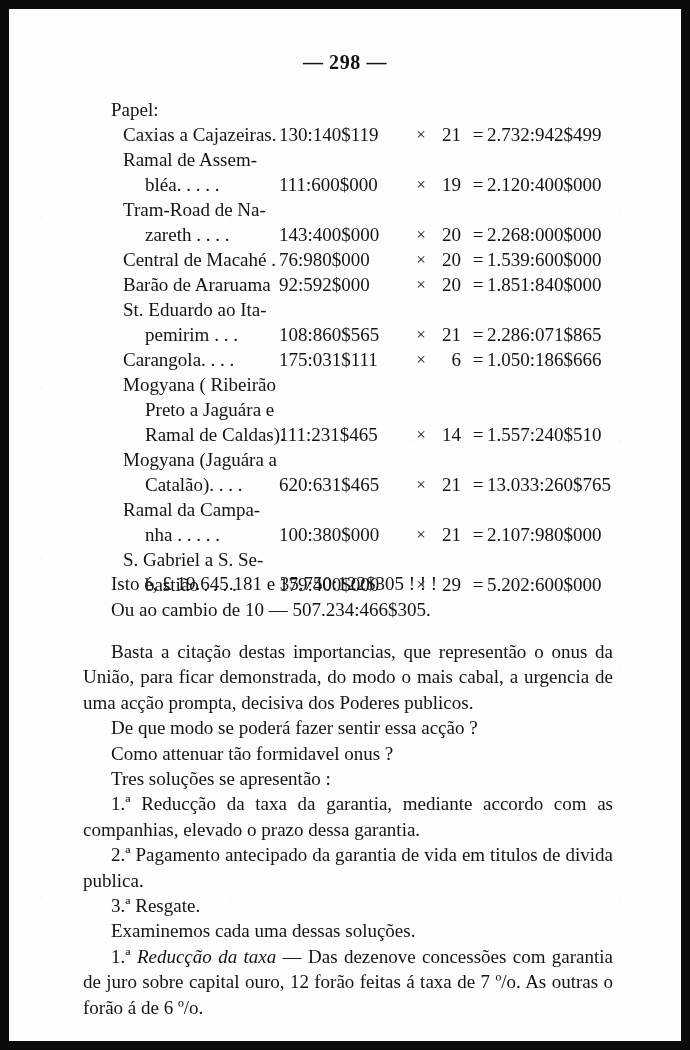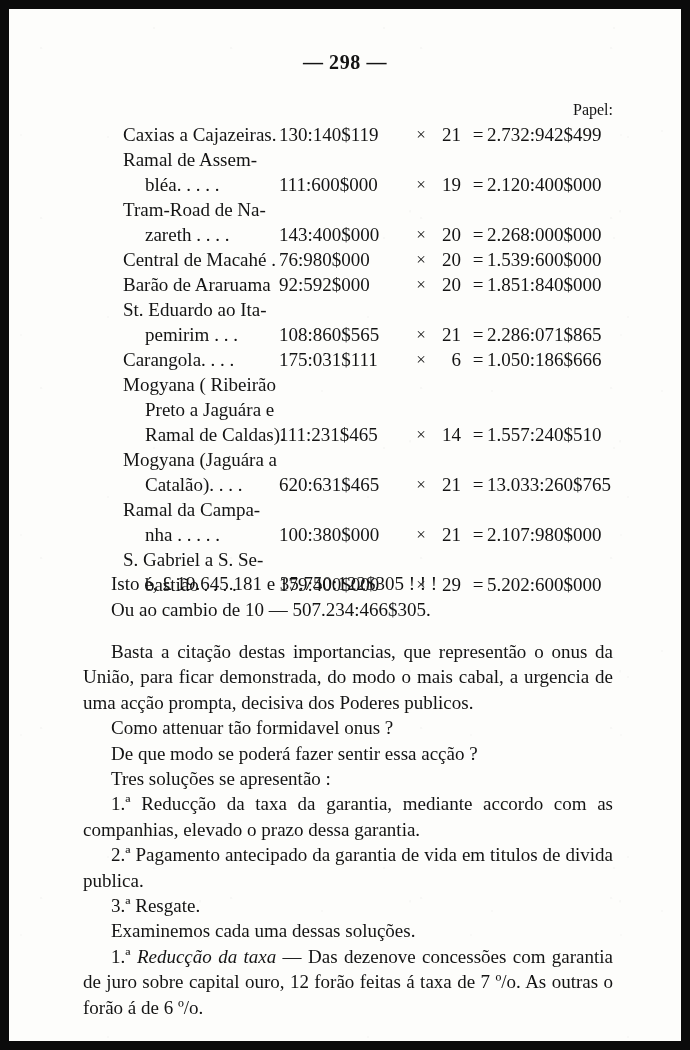--- a/index.html
+++ b/index.html
@@ -60,26 +60,25 @@
 
   
   #ledger {
     position: absolute;
     top: 88px;
     left: 74px;
     width: 530px;
   }
 
   .subhead {
-    font-size: 16px;
+    font-size: 19px;
     padding-left: 28px;
     line-height: 25px;
     height: 25px;
     white-space: nowrap;
-    text-align: right;
   }
 
   .row {
     position: relative;
     height: 25px;
     line-height: 25px;
     white-space: nowrap;
   }
 
   .label {
@@ -289,22 +288,22 @@
         </div>
     </div>
 
     <div id="totals">
       <div class="total-line">Isto é, £ 19.645.181 e 35.750:122$305 ! ! !</div>
       <div class="total-line">Ou ao cambio de 10 — 507.234:466$305.</div>
     </div>
 
     <div id="body">
       <p class="para">Basta a citação destas importancias, que representão o onus da União, para ficar demonstrada, do modo o mais cabal, a urgencia de uma acção prompta, decisiva dos Poderes publicos.</p>
+      <p class="para nojust">De que modo se poderá fazer sentir essa acção ?</p>
       <p class="para nojust">Como attenuar tão formidavel onus ?</p>
-      <p class="para nojust">De que modo se poderá fazer sentir essa acção ?</p>
       <p class="para nojust">Tres soluções se apresentão :</p>
       <p class="para">1.ª Reducção da taxa da garantia, mediante accordo com as companhias, elevado o prazo dessa garantia.</p>
       <p class="para">2.ª Pagamento antecipado da garantia de vida em titulos de divida publica.</p>
       <p class="para nojust">3.ª Resgate.</p>
       <p class="para nojust">Examinemos cada uma dessas soluções.</p>
       <p class="para">
         <span>1.ª</span>
         <em>Reducção da taxa</em>
         <span>— Das dezenove concessões com garantia de juro sobre capital ouro, 12 forão feitas á taxa de 7 º/o. As outras o forão á de 6 º/o.</span>
       </p>

